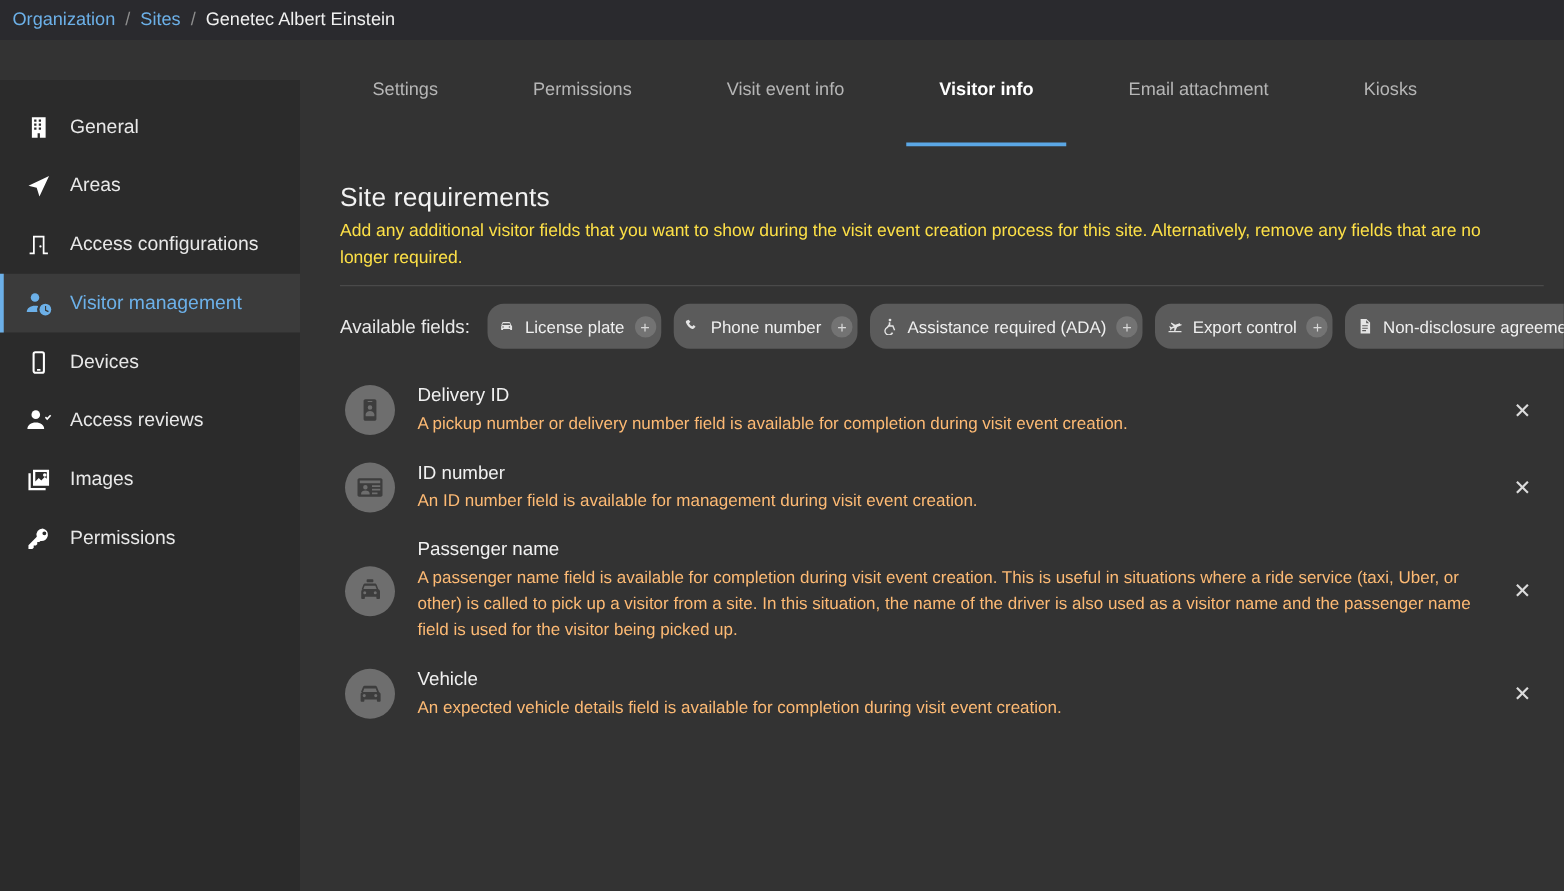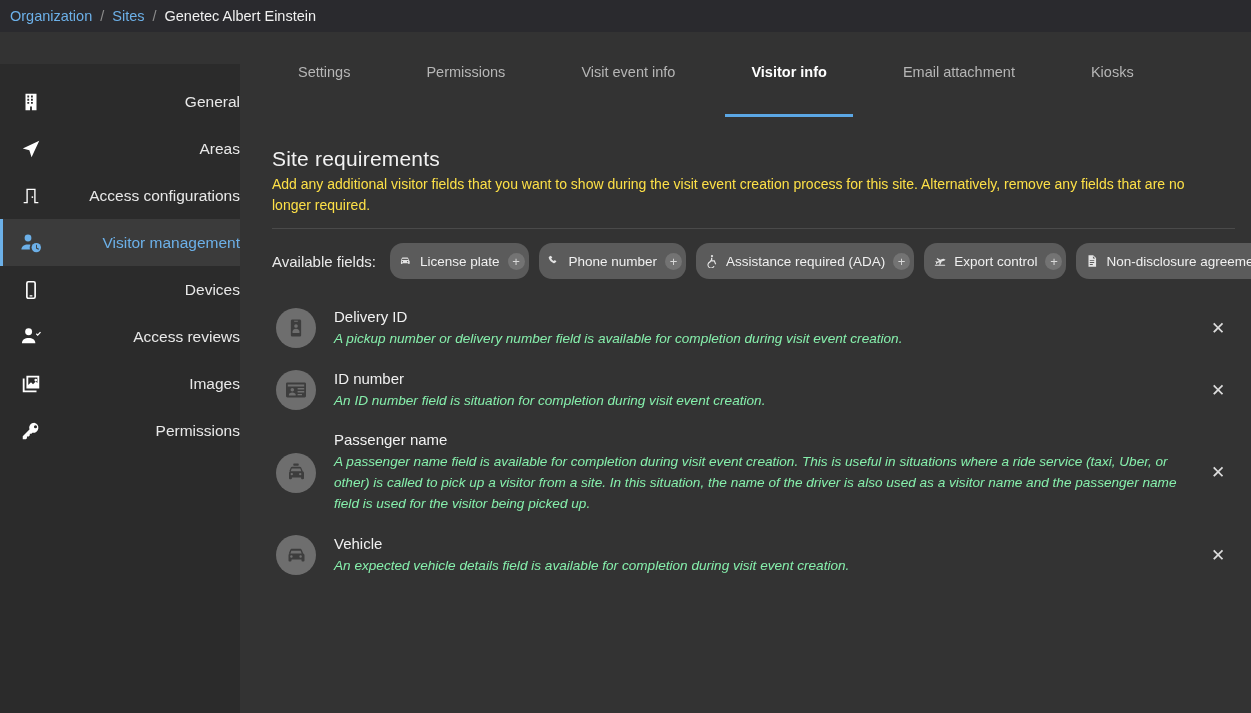--- a/index.html
+++ b/index.html
@@ -30,21 +30,20 @@
   .sidebar {
     width: 240px; flex: 0 0 240px;
     background: #2b2b2b;
     padding-top: 14px;
   }
   .nav-item {
     height: 47px; display: flex; align-items: center;
     padding-left: 18px; position: relative;
     color: #e8e8e8; font-size: 15.5px;
     cursor: default;
-    justify-content: space-between;
   }
   .nav-item .nav-ico {
     width: 26px; height: 26px; flex: 0 0 26px;
     margin-right: 12px;
     display: flex; align-items: center; justify-content: center;
   }
   .nav-item svg { display: block; }
   .nav-item.active { background: #3b3b3b; color: #6cb0e8; }
   .nav-item.active::before {
     content: ""; position: absolute; left: 0; top: 0; bottom: 0;
@@ -114,21 +113,21 @@
     padding: 10px 0; min-height: 62px;
   }
   .req-ico {
     width: 40px; height: 40px; flex: 0 0 40px;
     border-radius: 50%; background: #6e6e6e;
     display: flex; align-items: center; justify-content: center;
     margin-left: 4px; margin-right: 18px;
   }
   .req-text { flex: 1; min-width: 0; }
   .req-name { color: #f1f1f1; font-size: 15px; margin-bottom: 3px; }
-  .req-desc { color: #86efac; font-size: 13.6px; line-height: 21px; font-style: italic; }
+  .req-desc { color: #fdba74; font-size: 13.6px; line-height: 21px; }
   .req-close {
     width: 34px; height: 34px; flex: 0 0 34px;
     display: flex; align-items: center; justify-content: center;
     color: #dcdcdc; font-size: 17px; cursor: default;
     margin-left: 12px;
   }
 </style>
 </head>
 <body>
 
@@ -329,21 +328,21 @@
           </div>
 
           <div class="req-row">
             <span class="req-ico">
               <svg width="24" height="24" viewBox="0 0 24 24" fill="#3d3d3d">
                 <path d="M3.4 4.6h17.2c.8 0 1.4.6 1.4 1.4v12c0 .8-.6 1.4-1.4 1.4H3.4c-.8 0-1.4-.6-1.4-1.4V6c0-.8.6-1.4 1.4-1.4zm.4 1.8v2.2h16.4V6.4H3.8zm4.5 3.6a1.8 1.8 0 1 0 0 3.6 1.8 1.8 0 0 0 0-3.6zm0 4.4c-1.9 0-3.4 1-3.4 2.2v.9h6.8v-.9c0-1.2-1.5-2.2-3.4-2.2zm5.3-4.3v1.4h6.6v-1.4h-6.6zm0 2.9v1.4h6.6V13h-6.6zm0 2.9v1.4h4.4v-1.4h-4.4z"></path>
               </svg>
             </span>
             <div class="req-text">
               <div class="req-name">ID number</div>
-              <div class="req-desc">An ID number field is situation for completion during visit event creation.</div>
+              <div class="req-desc">An ID number field is available for management during visit event creation.</div>
             </div>
             <span class="req-close">✕</span>
           </div>
 
           <div class="req-row">
             <span class="req-ico">
               <svg width="24" height="24" viewBox="0 0 24 24" fill="#3d3d3d">
                 <rect x="9.3" y="2.4" width="5.4" height="2.3" rx=".6"></rect>
                 <path d="M5.3 10.3l1.4-3.5c.26-.64.85-1.06 1.54-1.06h7.52c.69 0 1.28.42 1.54 1.06l1.4 3.5c.8.28 1.3 1.02 1.3 1.86v5.2c0 .5-.4.9-.9.9h-1.1c-.5 0-.9-.4-.9-.9v-.9H7.9v.9c0 .5-.4.9-.9.9H5.9c-.5 0-.9-.4-.9-.9v-5.2c0-.84.5-1.58 1.3-1.86zm2.4-2.7l-.98 2.6h10.56l-.98-2.6H7.7zM7.8 11.9a1.2 1.2 0 1 0 0 2.4 1.2 1.2 0 0 0 0-2.4zm8.4 0a1.2 1.2 0 1 0 0 2.4 1.2 1.2 0 0 0 0-2.4z"></path>
               </svg>

